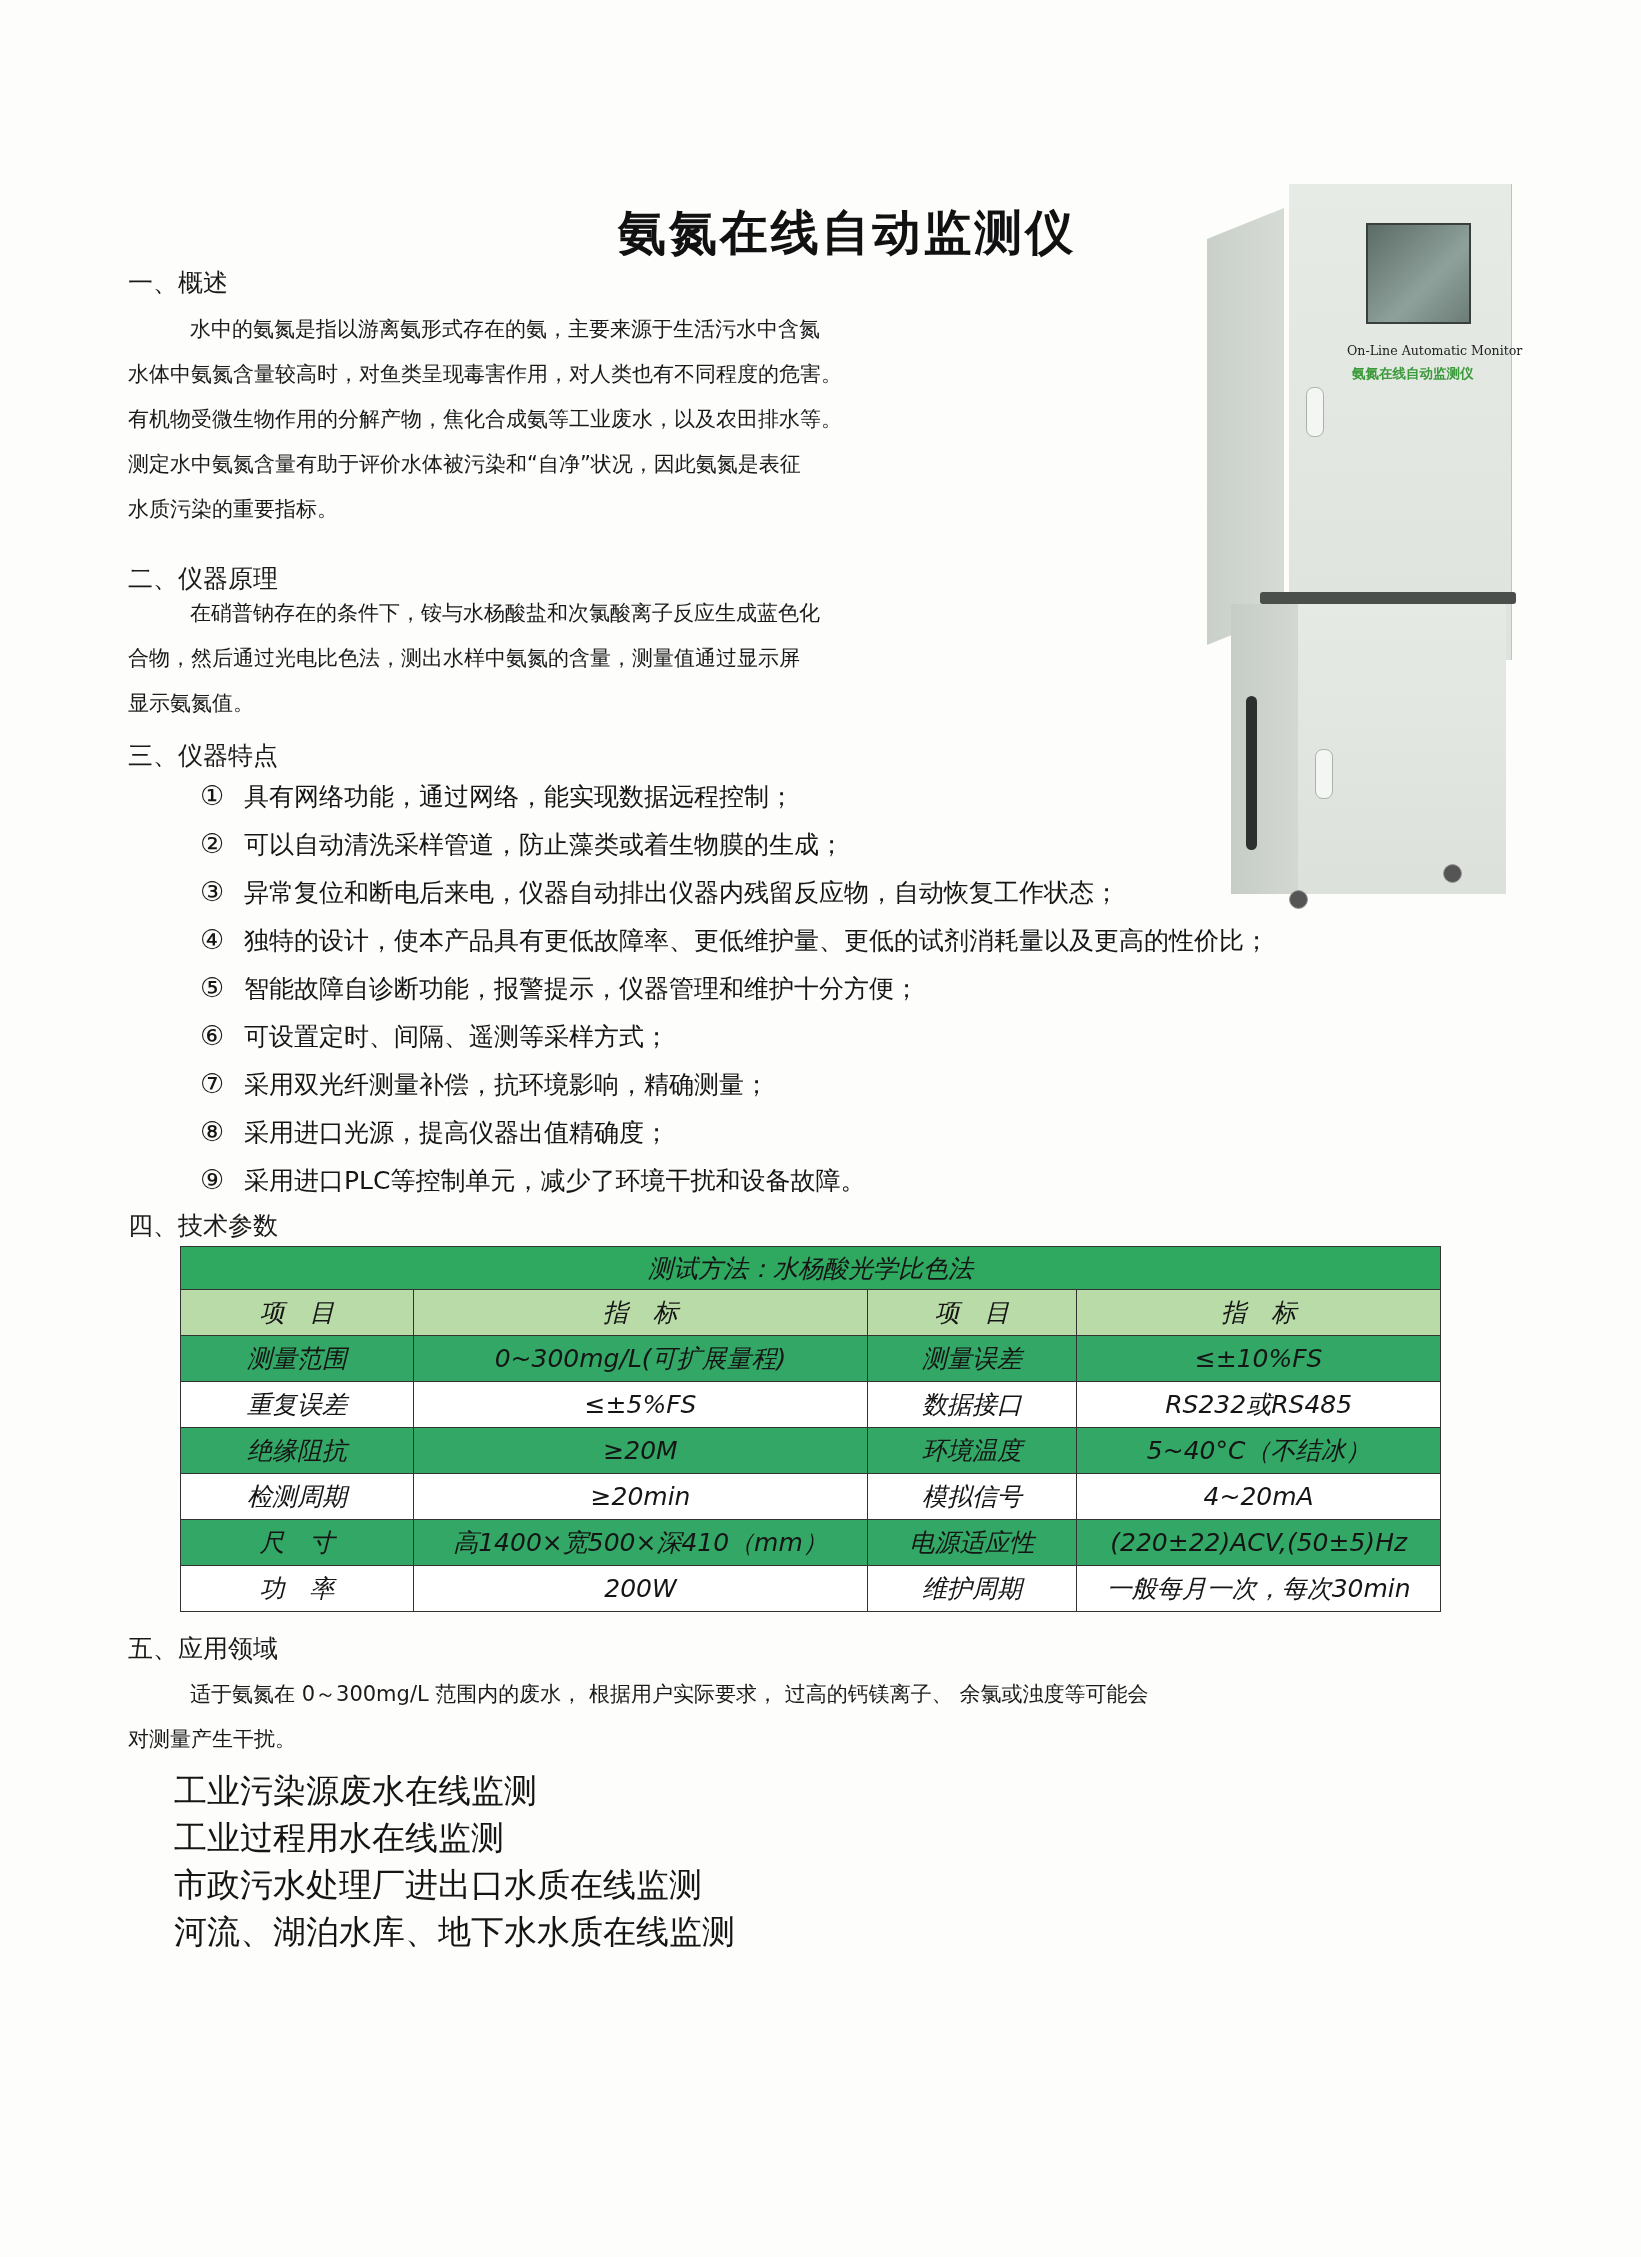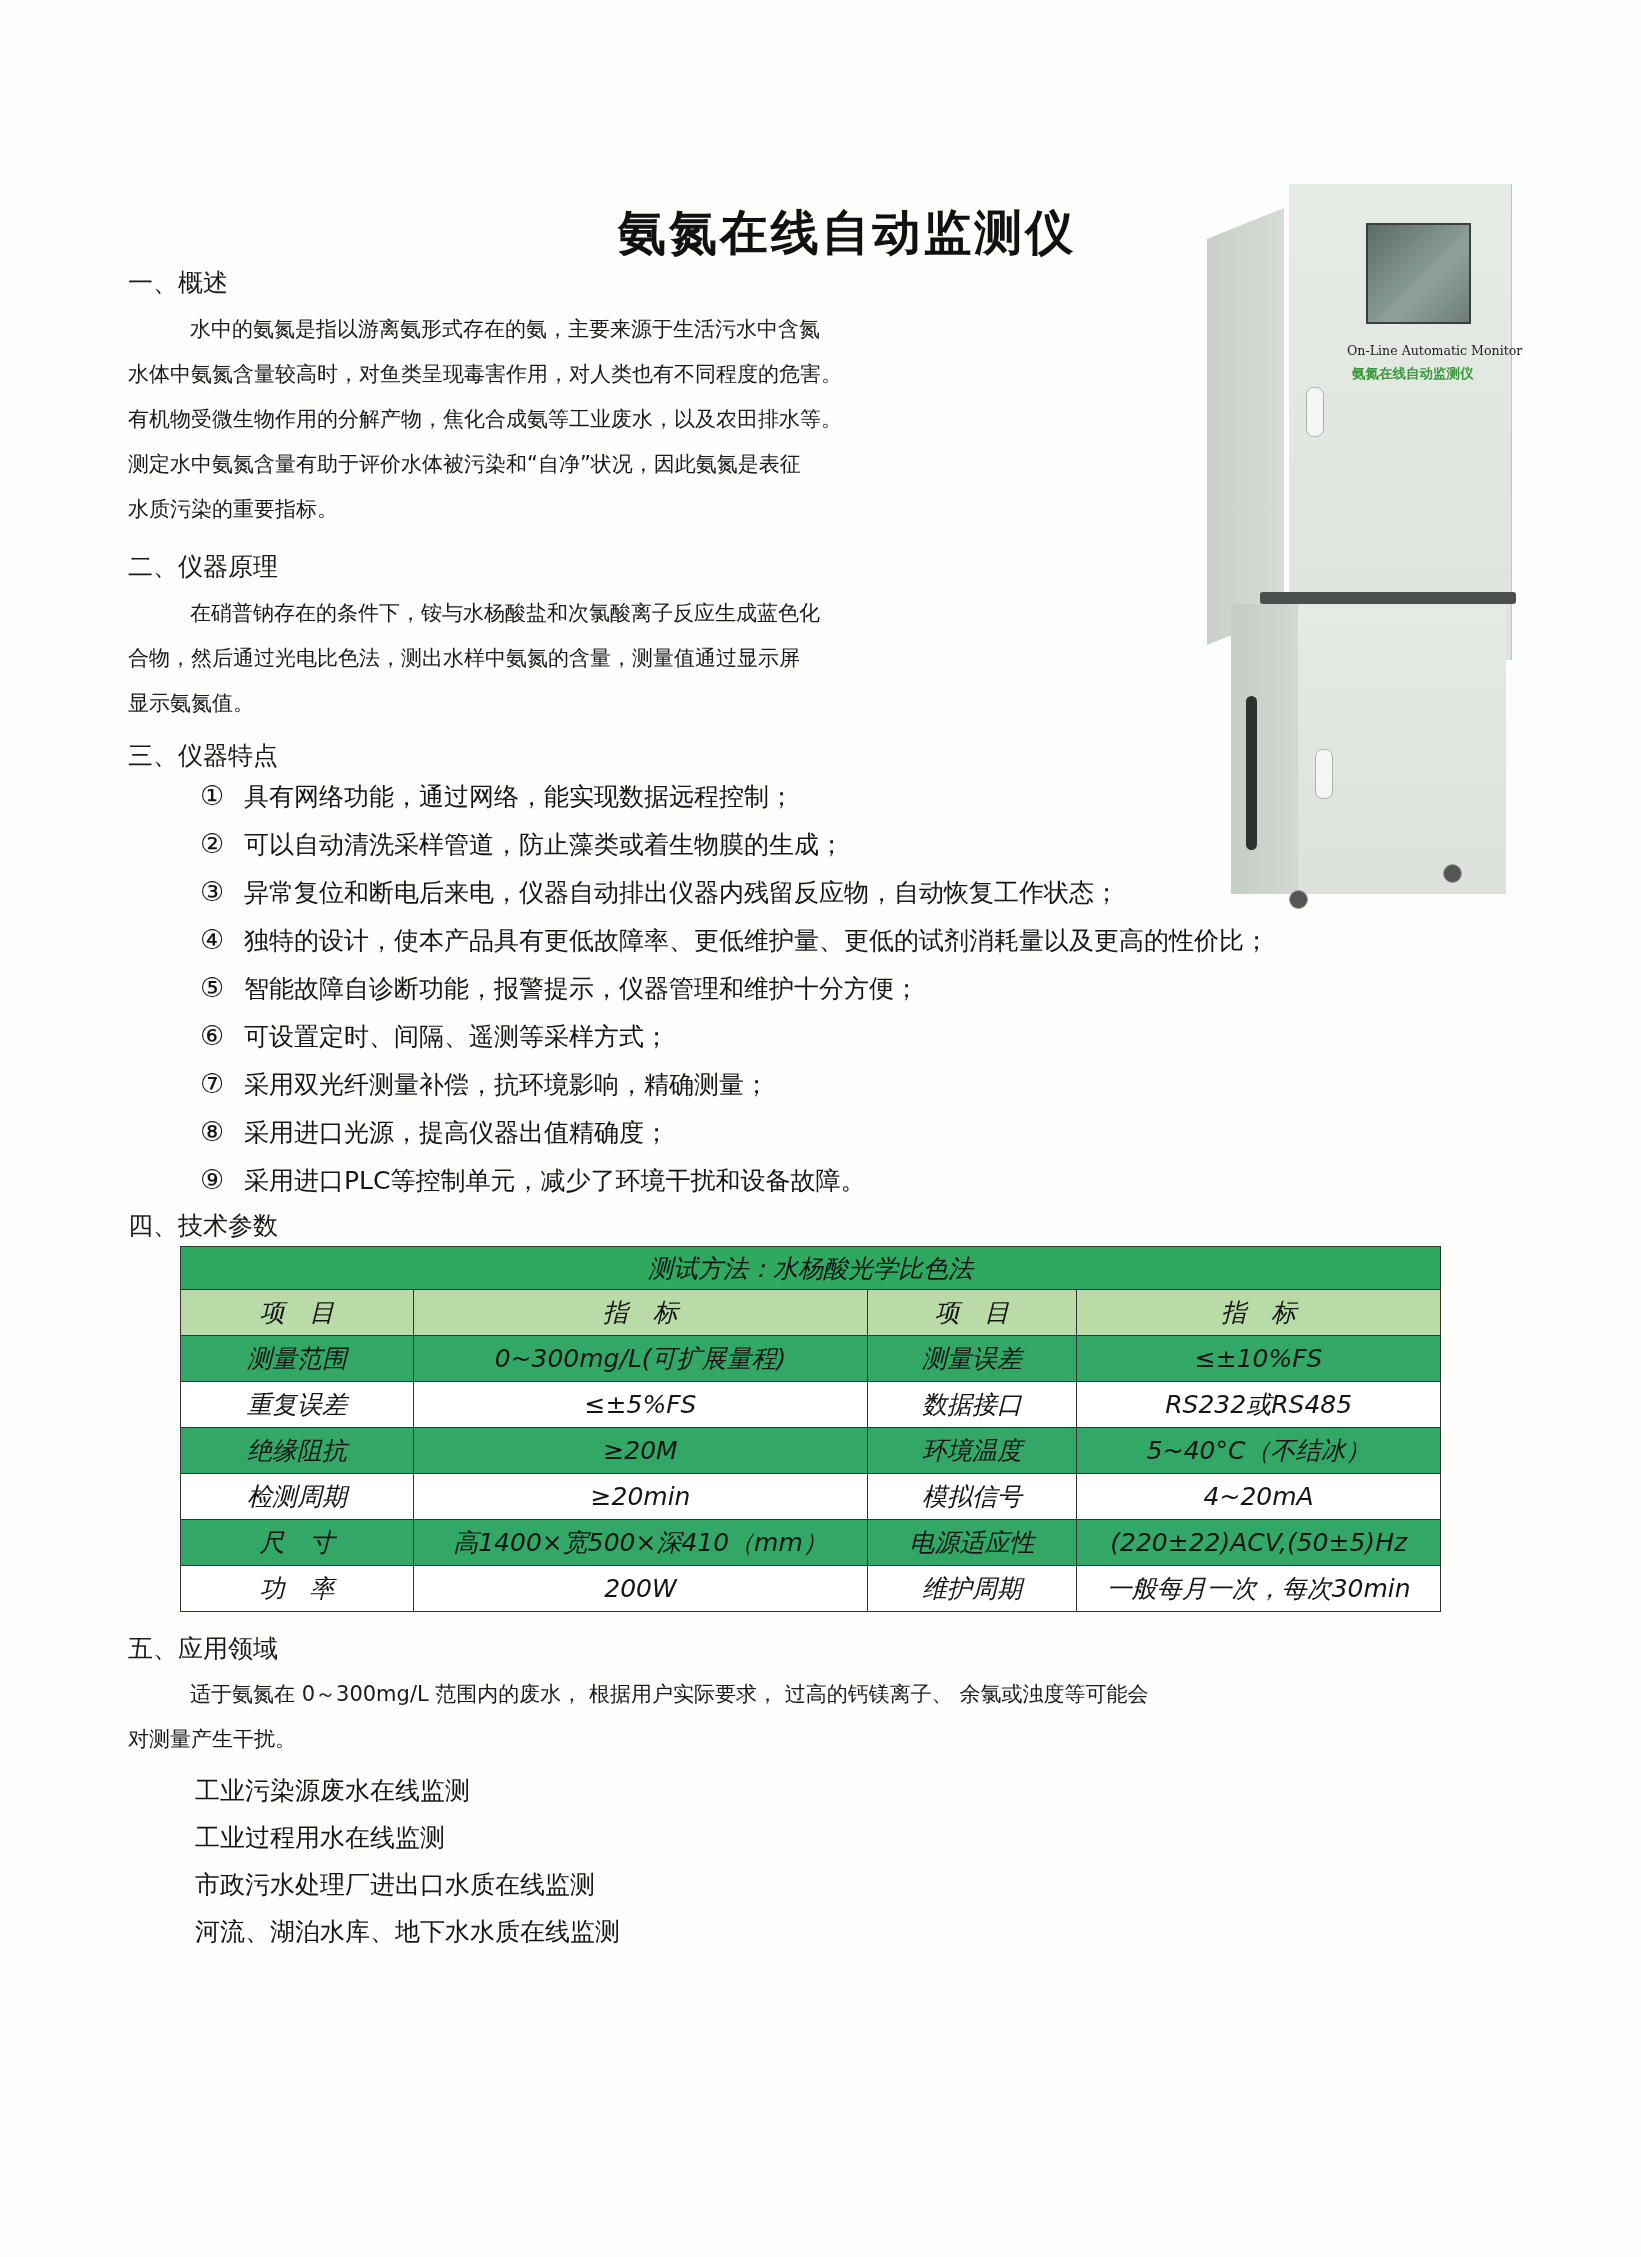--- a/index.html
+++ b/index.html
@@ -73,38 +73,38 @@
     border-collapse: collapse; font-size: 25px;
     border: 1.9px solid #2a2a2a;
   }
   .spec-table td {
     border: 1.4px solid #333; height: 45px; text-align: center; padding: 0; white-space: nowrap; font-style: italic;
   }
   .spec-table .method-row td { background: #2fa860; height: 42px; }
   .spec-table .head-row td { background: #b9dba8; }
   .spec-table .green td { background: #33a866; }
   .spec-table .white td { background: #ffffff; }
-  .app-list { position: absolute; left: 195px; top: 1767px; font-size: 25px; line-height: 47px; }
+  .app-list { position: absolute; left: 174px; top: 1767px; font-size: 33px; line-height: 47px; }
   .app-list div { white-space: nowrap; }
 </style>
 </head>
 <body>
 
 <div class="title">氨氮在线自动监测仪</div>
 
 <div class="heading" style="top:266px">一、概述</div>
 <div class="para" style="top:307px">
   <p><span class="indent"></span><span>水中的氨氮是指以游离氨形式存在的氨，主要来源于生活污水中含氮</span></p>
   <p>水体中氨氮含量较高时，对鱼类呈现毒害作用，对人类也有不同程度的危害。</p>
   <p>有机物受微生物作用的分解产物，焦化合成氨等工业废水，以及农田排水等。</p>
   <p>测定水中氨氮含量有助于评价水体被污染和“自净”状况，因此氨氮是表征</p>
   <p>水质污染的重要指标。</p>
 </div>
 
-<div class="heading" style="top:550px">二、仪器原理</div>
+<div class="heading" style="top:562px">二、仪器原理</div>
 <div class="para" style="top:591px">
   <p><span class="indent"></span><span>在硝普钠存在的条件下，铵与水杨酸盐和次氯酸离子反应生成蓝色化</span></p>
   <p>合物，然后通过光电比色法，测出水样中氨氮的含量，测量值通过显示屏</p>
   <p>显示氨氮值。</p>
 </div>
 
 <div class="heading" style="top:739px">三、仪器特点</div>
 <div class="features">
   <div><span class="num">①</span><span>具有网络功能，通过网络，能实现数据远程控制；</span></div>
   <div><span class="num">②</span><span>可以自动清洗采样管道，防止藻类或着生物膜的生成；</span></div>

